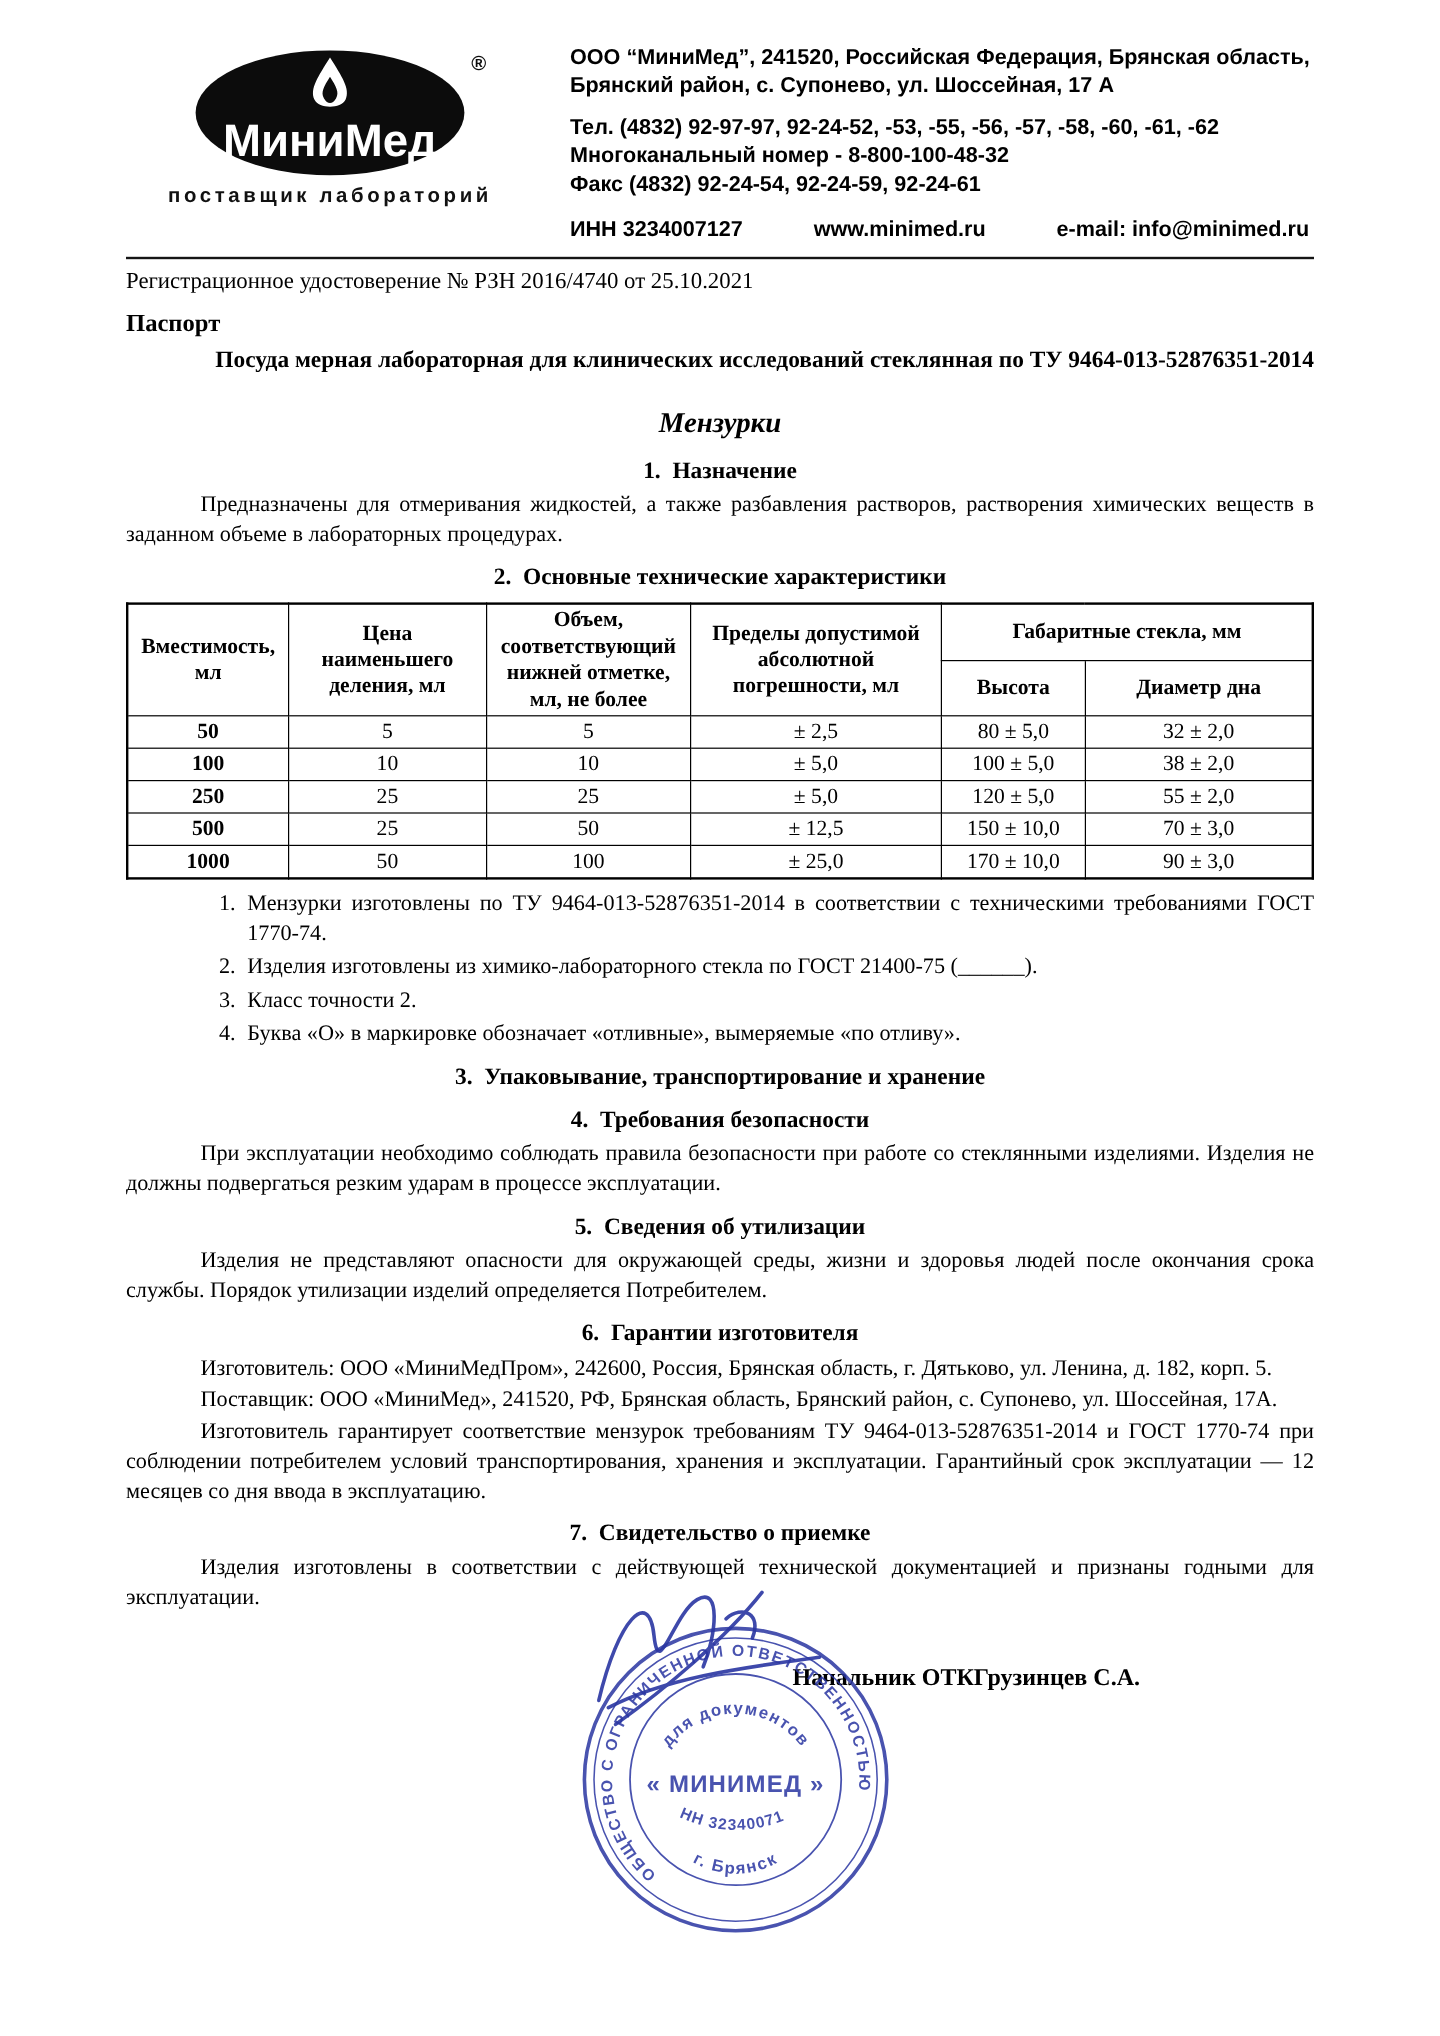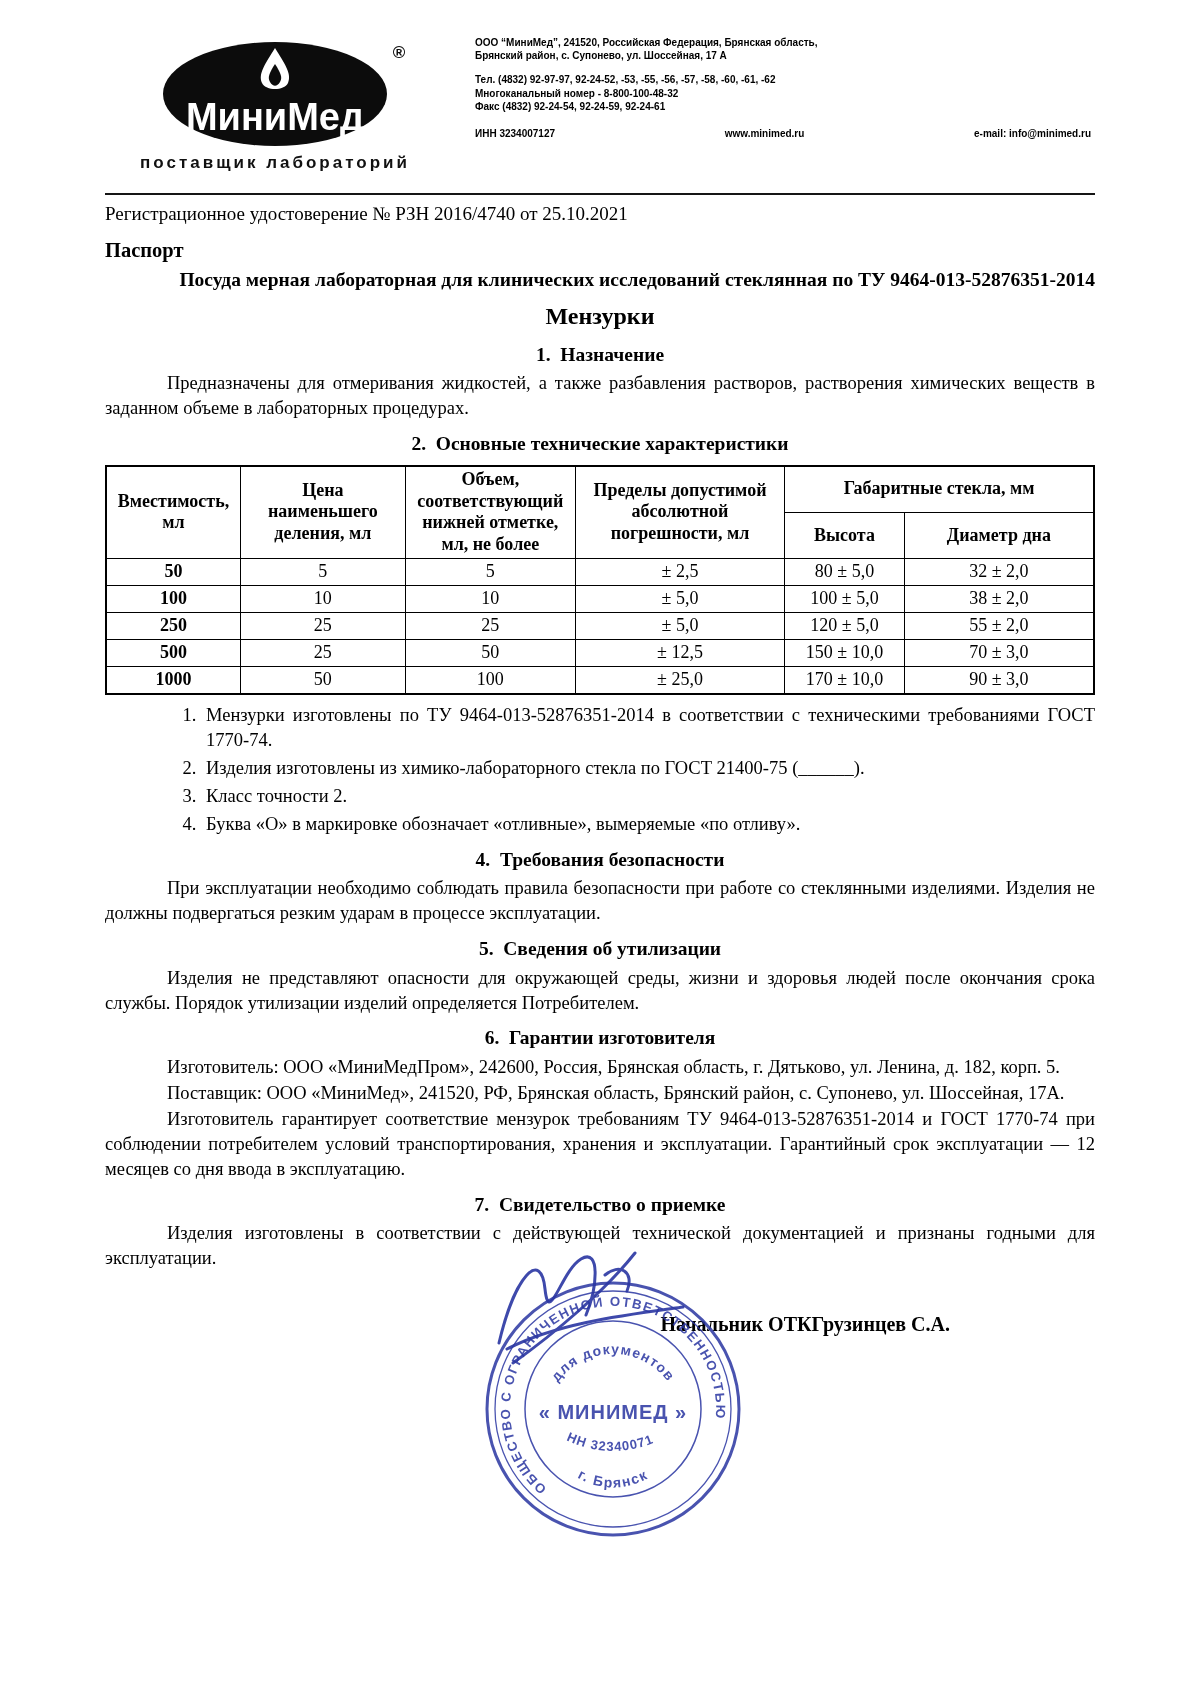--- a/index.html
+++ b/index.html
@@ -12,31 +12,31 @@
     font-family: "Liberation Serif", serif;
     font-size: 18.5px; line-height: 1.35;
   }
 
   
   .header { display: flex; align-items: flex-start; }
   .logo-block { width: 312px; flex: none; }
   .contact-block {
     flex: 1; margin-left: 58px; padding-top: 2px;
     font-family: "Liberation Sans", sans-serif; font-weight: bold;
-    font-size: 10px; line-height: 1.32;
+    font-size: 18px; line-height: 1.32;
   }
   .contact-group { margin-bottom: 11px; }
   .contact-meta { display: flex; justify-content: space-between; margin-top: 14px; padding-right: 4px; }
   .divider { border: none; border-top: 2px solid #151515; margin: 10px 0 6px 0; }
   .registration { margin: 2px 0 8px 0; font-size: 19px; }
 
   
   .doc-title { text-align: left; font-weight: bold; font-size: 20.5px; margin: 10px 0 3px 0; }
   .doc-subtitle { text-align: right; font-weight: bold; font-size: 19.5px; margin: 2px 0; }
-  .product-title { text-align: center; font-weight: bold; font-size: 24px; margin: 6px 0 2px 0; }
+  .product-title { text-align: center; font-weight: bold; font-style: italic; font-size: 24px; margin: 23px 0 2px 0; }
   .sec-heading { text-align: center; font-weight: bold; font-size: 19.5px; margin: 10px 0 3px 0; }
   .para { text-align: justify; text-indent: 62px; margin: 1px 0; }
 
   
   .spec-table { width: 100%; border-collapse: collapse; margin-top: 7px; border: 2px solid #000; }
   .spec-table th, .spec-table td {
     border: 1px solid #000; text-align: center; vertical-align: middle;
     padding: 2px 6px; font-size: 18px; line-height: 1.22;
   }
   .spec-table th { font-weight: bold; }
@@ -167,20 +167,21 @@
     </tbody>
   </table>
 
   <ol class="notes">
     <li>Мензурки изготовлены по ТУ 9464-013-52876351-2014 в соответствии с техническими требованиями ГОСТ 1770-74.</li>
     <li>Изделия изготовлены из химико-лабораторного стекла по ГОСТ 21400-75 (______).</li>
     <li>Класс точности 2.</li>
     <li>Буква «О» в маркировке обозначает «отливные», вымеряемые «по отливу».</li>
   </ol>
 
+  <div class="sec-heading">3. Упаковывание, транспортирование и хранение</div>
 
   <div class="sec-heading">4. Требования безопасности</div>
   <p class="para">При эксплуатации необходимо соблюдать правила безопасности при работе со стеклянными изделиями. Изделия не должны подвергаться резким ударам в процессе эксплуатации.</p>
 
   <div class="sec-heading">5. Сведения об утилизации</div>
   <p class="para">Изделия не представляют опасности для окружающей среды, жизни и здоровья людей после окончания срока службы. Порядок утилизации изделий определяется Потребителем.</p>
 
   <div class="sec-heading">6. Гарантии изготовителя</div>
   <p class="para">Изготовитель: ООО «МиниМедПром», 242600, Россия, Брянская область, г. Дятьково, ул. Ленина, д. 182, корп. 5.</p>
   <p class="para">Поставщик: ООО «МиниМед», 241520, РФ, Брянская область, Брянский район, с. Супонево, ул. Шоссейная, 17А.</p>

